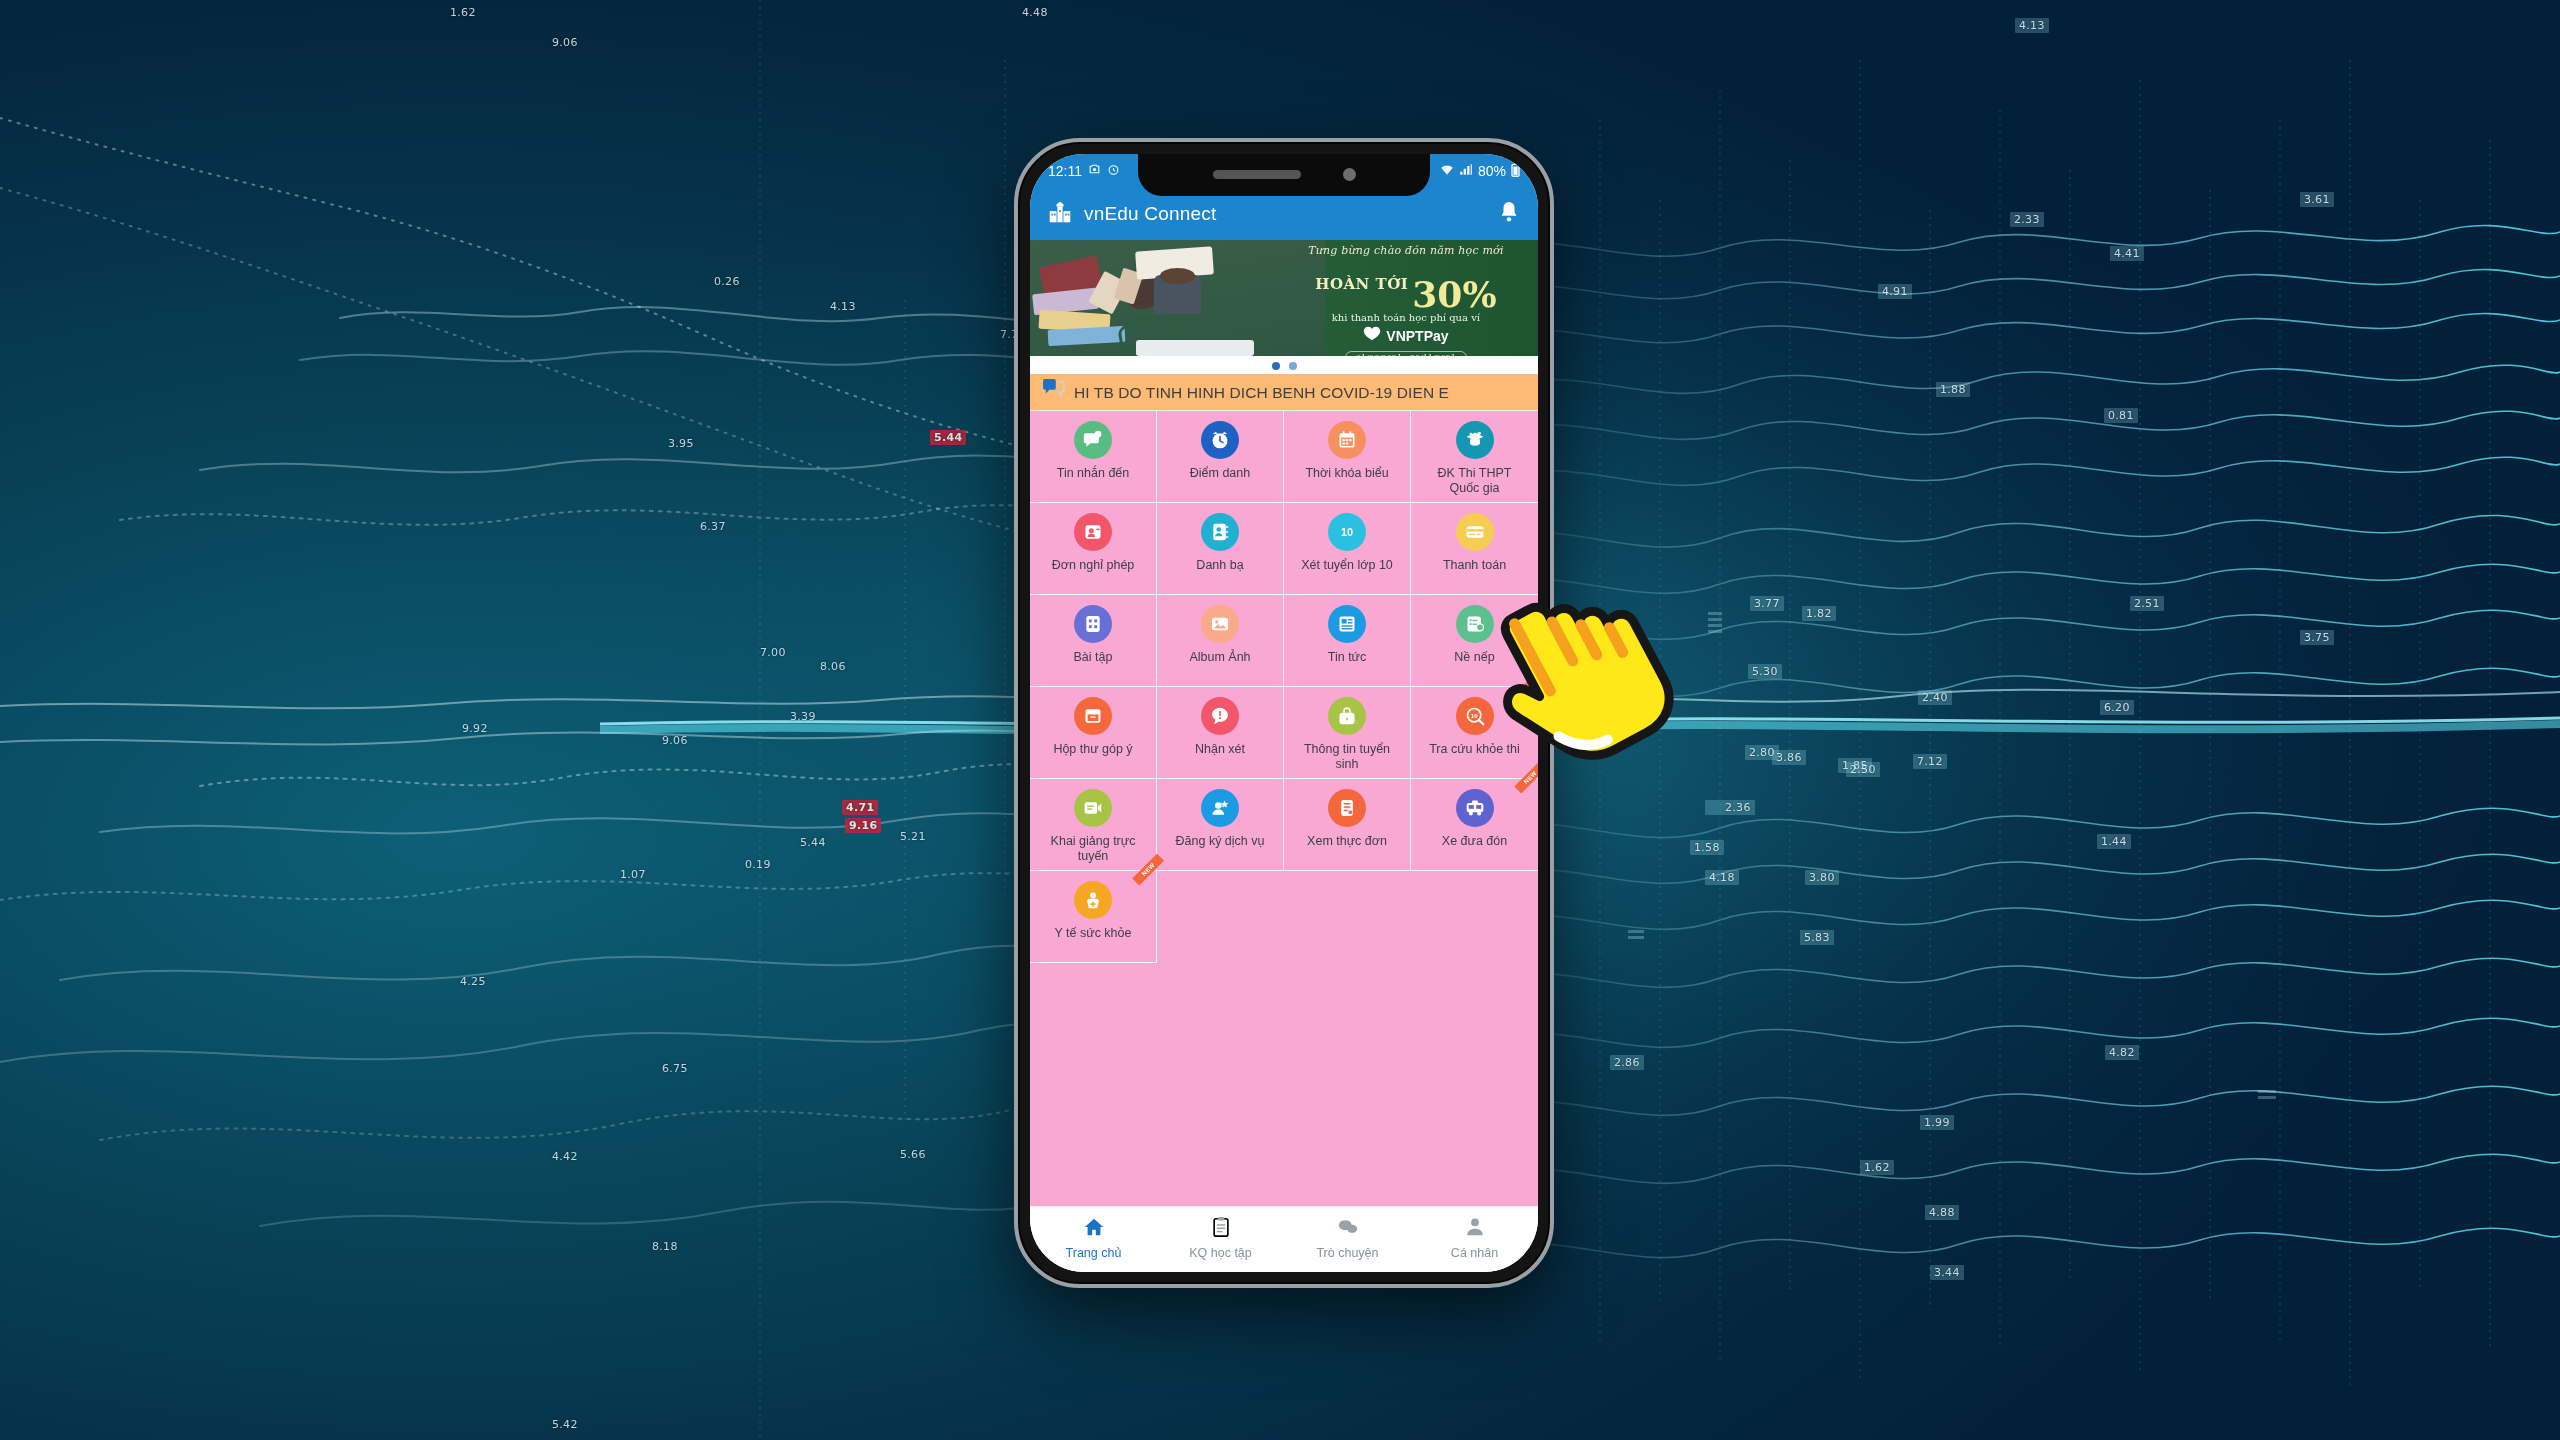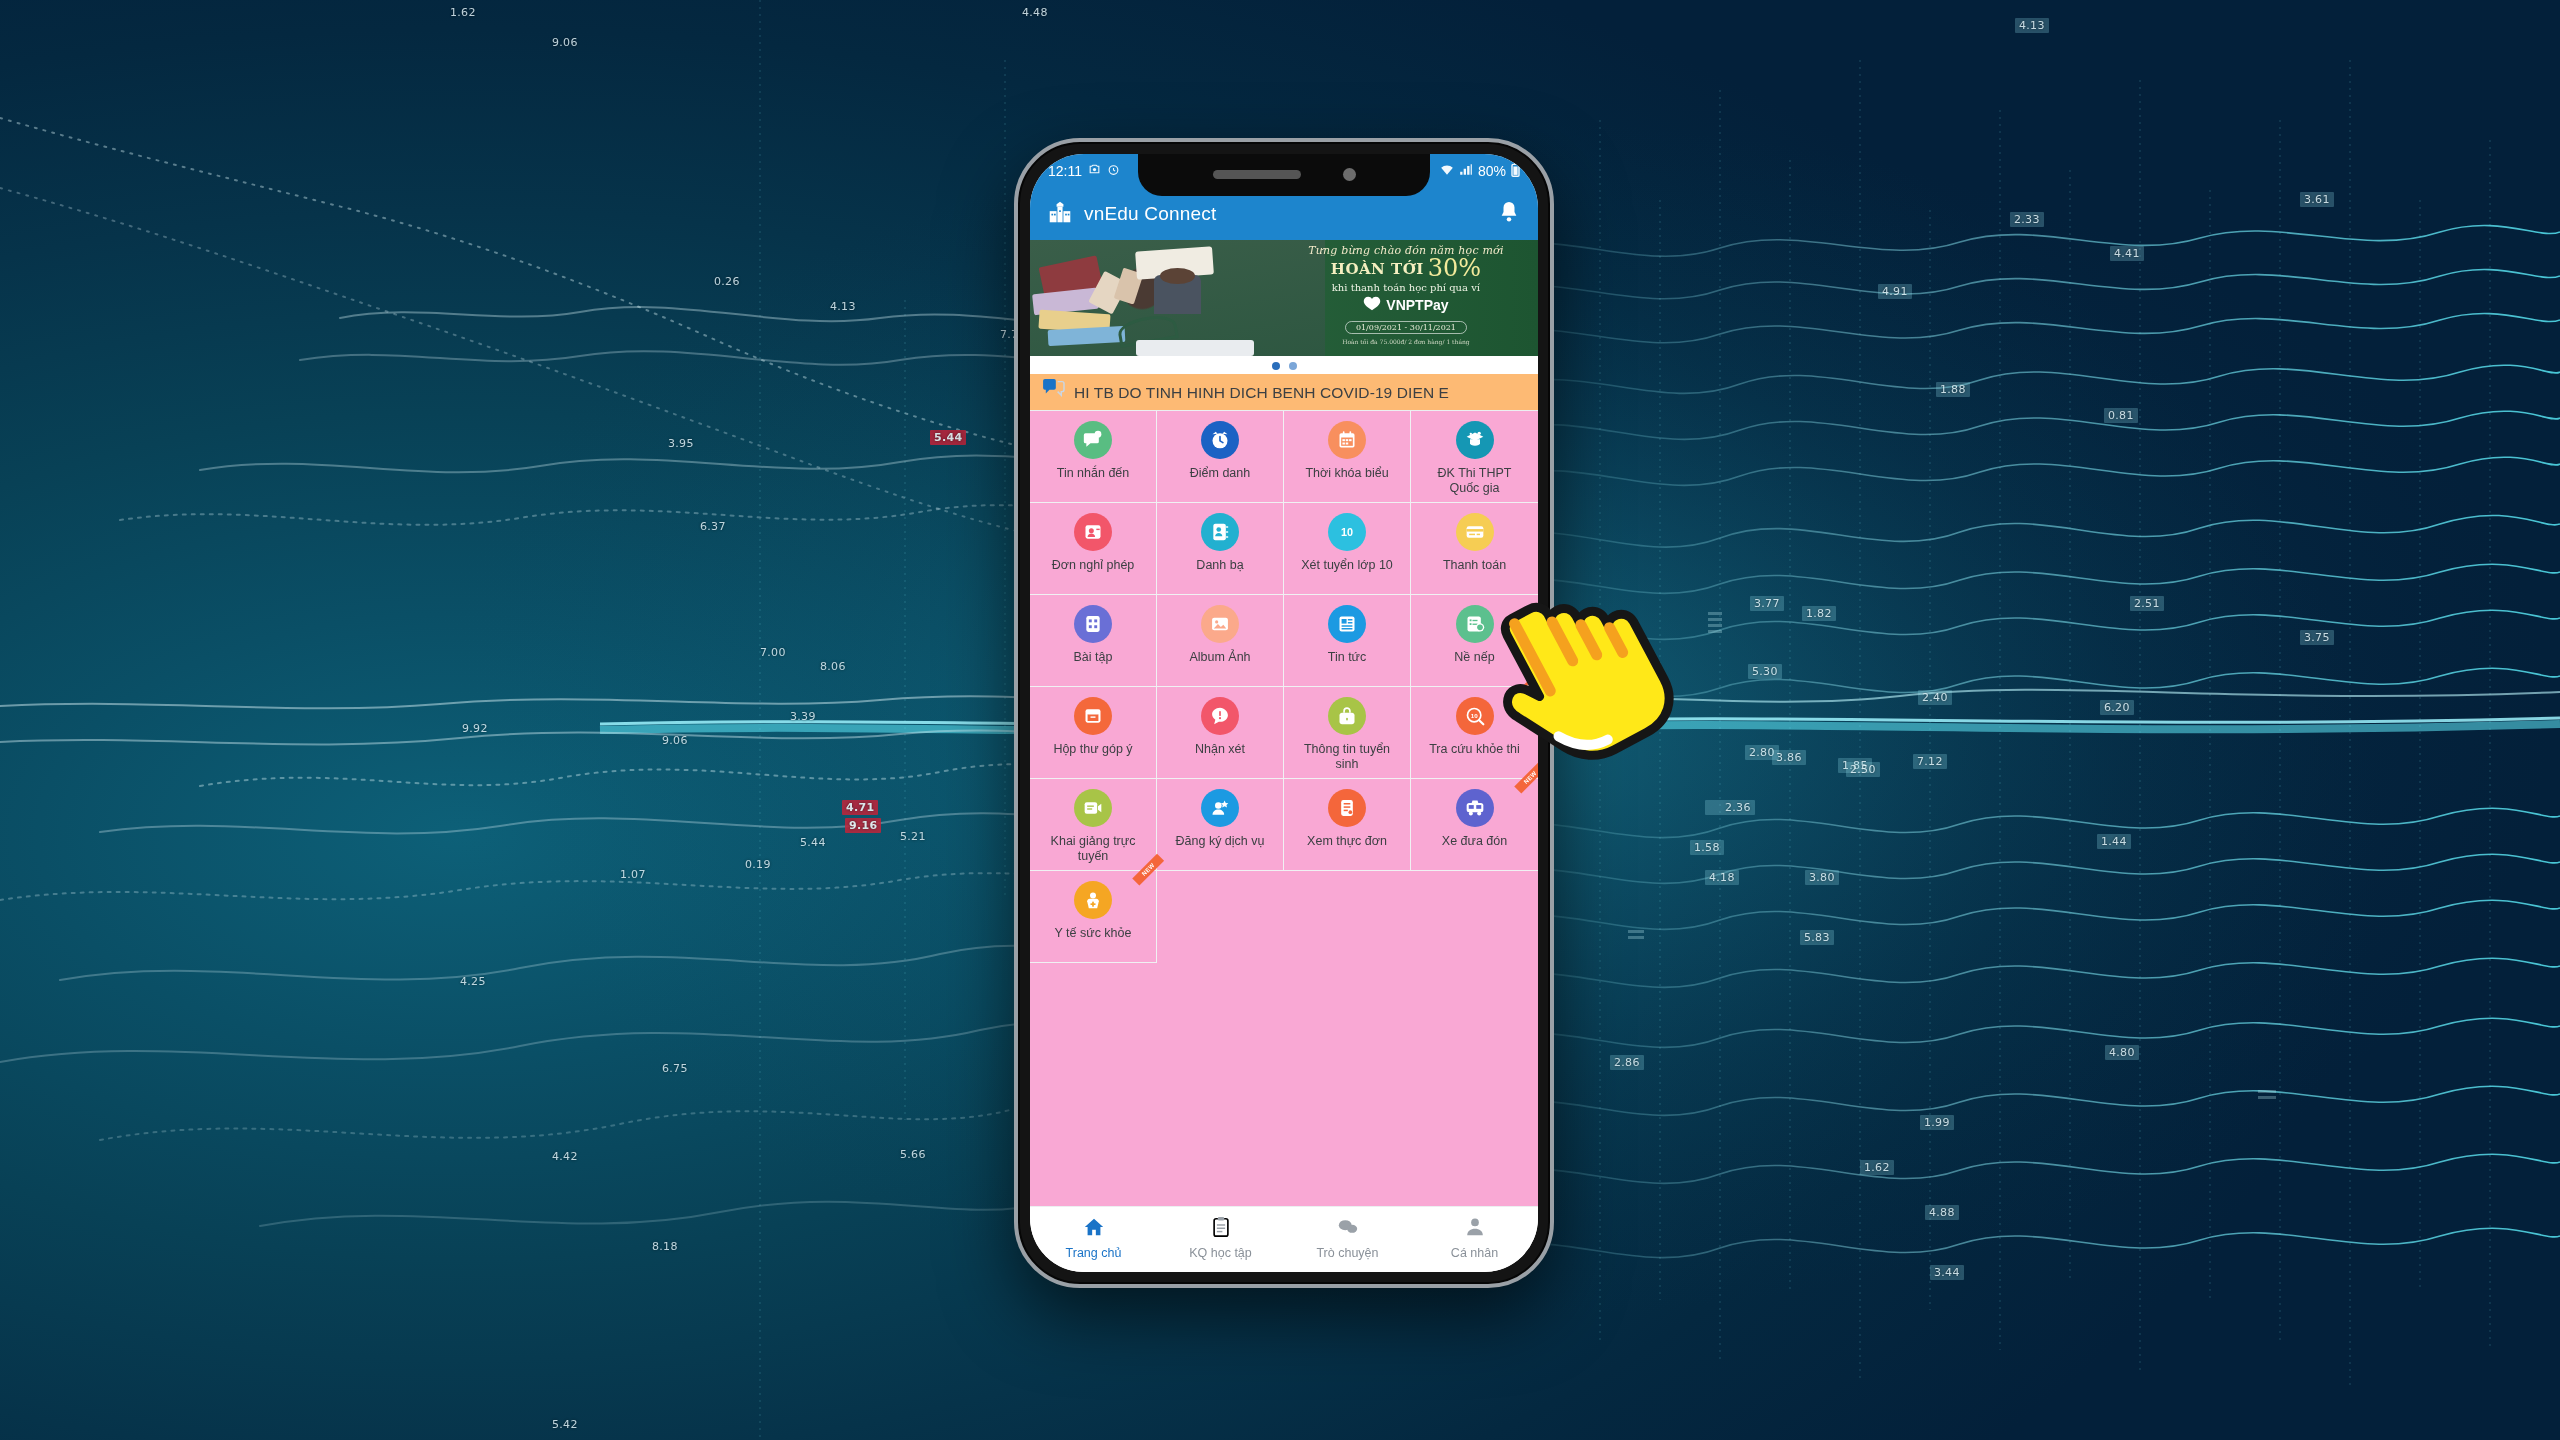--- a/index.html
+++ b/index.html
@@ -119,21 +119,21 @@
   }
   .bk { position: absolute; border-radius: 2px; }
   #banner-text {
     position: absolute; right: 3%; top: 4px; width: 46%;
     text-align: center; color: #fff;
     font-family: "DejaVu Serif", serif;
   }
   .bn-l1 { font-size: 11px; font-style: italic; color: #f2e9c9; letter-spacing:.2px; }
   .bn-l2 { display:flex; align-items:center; justify-content:center; gap:4px; margin-top:1px; }
   .bn-hoan { font-size: 15px; font-weight: bold; color: #f5efc0; letter-spacing:.5px; }
-  .bn-30 { font-size: 24px; font-weight: normal; color: #f2ea9b; line-height: .9; }
+  .bn-30 { font-size: 36px; font-weight: bold; color: #f2ea9b; line-height: .9; margin-top: 20px; }
   .bn-l3 { font-size: 10px; color: #eef3e4; margin-top: 2px; }
   .bn-pay { display:flex; align-items:center; justify-content:center; gap:5px; margin-top:3px; }
   .bn-paytxt { font-size: 14px; font-weight: bold; color:#fff; font-family:"Liberation Sans",sans-serif; }
   .bn-dates {
     display:inline-block; margin-top:3px; font-size:8px; color:#e8ecd8;
     border:1px solid rgba(255,255,255,.6); border-radius:9px; padding:1px 10px;
   }
   .bn-fine { font-size: 6px; color: #cfd8c4; margin-top: 3px; line-height:1.5; }
 
   #dots { display:flex; justify-content:center; gap:9px; padding: 6px 0 4px; background:#fff; }
@@ -368,21 +368,21 @@
     <div class="bg-label boxed" style="left: 1846px; top: 762px;">2.50</div>
     <div class="bg-label boxed" style="left: 1690px; top: 840px;">1.58</div>
     <div class="bg-label boxed" style="left: 1705px; top: 870px;">4.18</div>
     <div class="bg-label boxed" style="left: 1496px; top: 768px;">5.37</div>
     <div class="bg-label boxed" style="left: 1705px; top: 800px; padding-left: 20px;">2.36</div>
     <div class="bg-label boxed" style="left: 1805px; top: 870px;">3.80</div>
     <div class="bg-label boxed" style="left: 1918px; top: 690px;">2.40</div>
     <div class="bg-label boxed" style="left: 2100px; top: 700px;">6.20</div>
     <div class="bg-label boxed" style="left: 2097px; top: 834px;">1.44</div>
     <div class="bg-label boxed" style="left: 1800px; top: 930px;">5.83</div>
-    <div class="bg-label boxed" style="left: 2105px; top: 1045px;">4.80</div>
+    <div class="bg-label boxed" style="left: 2105px; top: 1045px;">4.82</div>
     <div class="bg-label boxed" style="left: 1920px; top: 1115px;">1.99</div>
     <div class="bg-label boxed" style="left: 1610px; top: 1055px;">2.86</div>
     <div class="bg-label boxed" style="left: 1925px; top: 1205px;">4.88</div>
     <div class="bg-label boxed" style="left: 1930px; top: 1265px;">3.44</div>
     <div class="bg-label boxed" style="left: 1860px; top: 1160px;">1.62</div>
   </div>
 
 <div id="phone">
   <div id="phone-screen">
 

